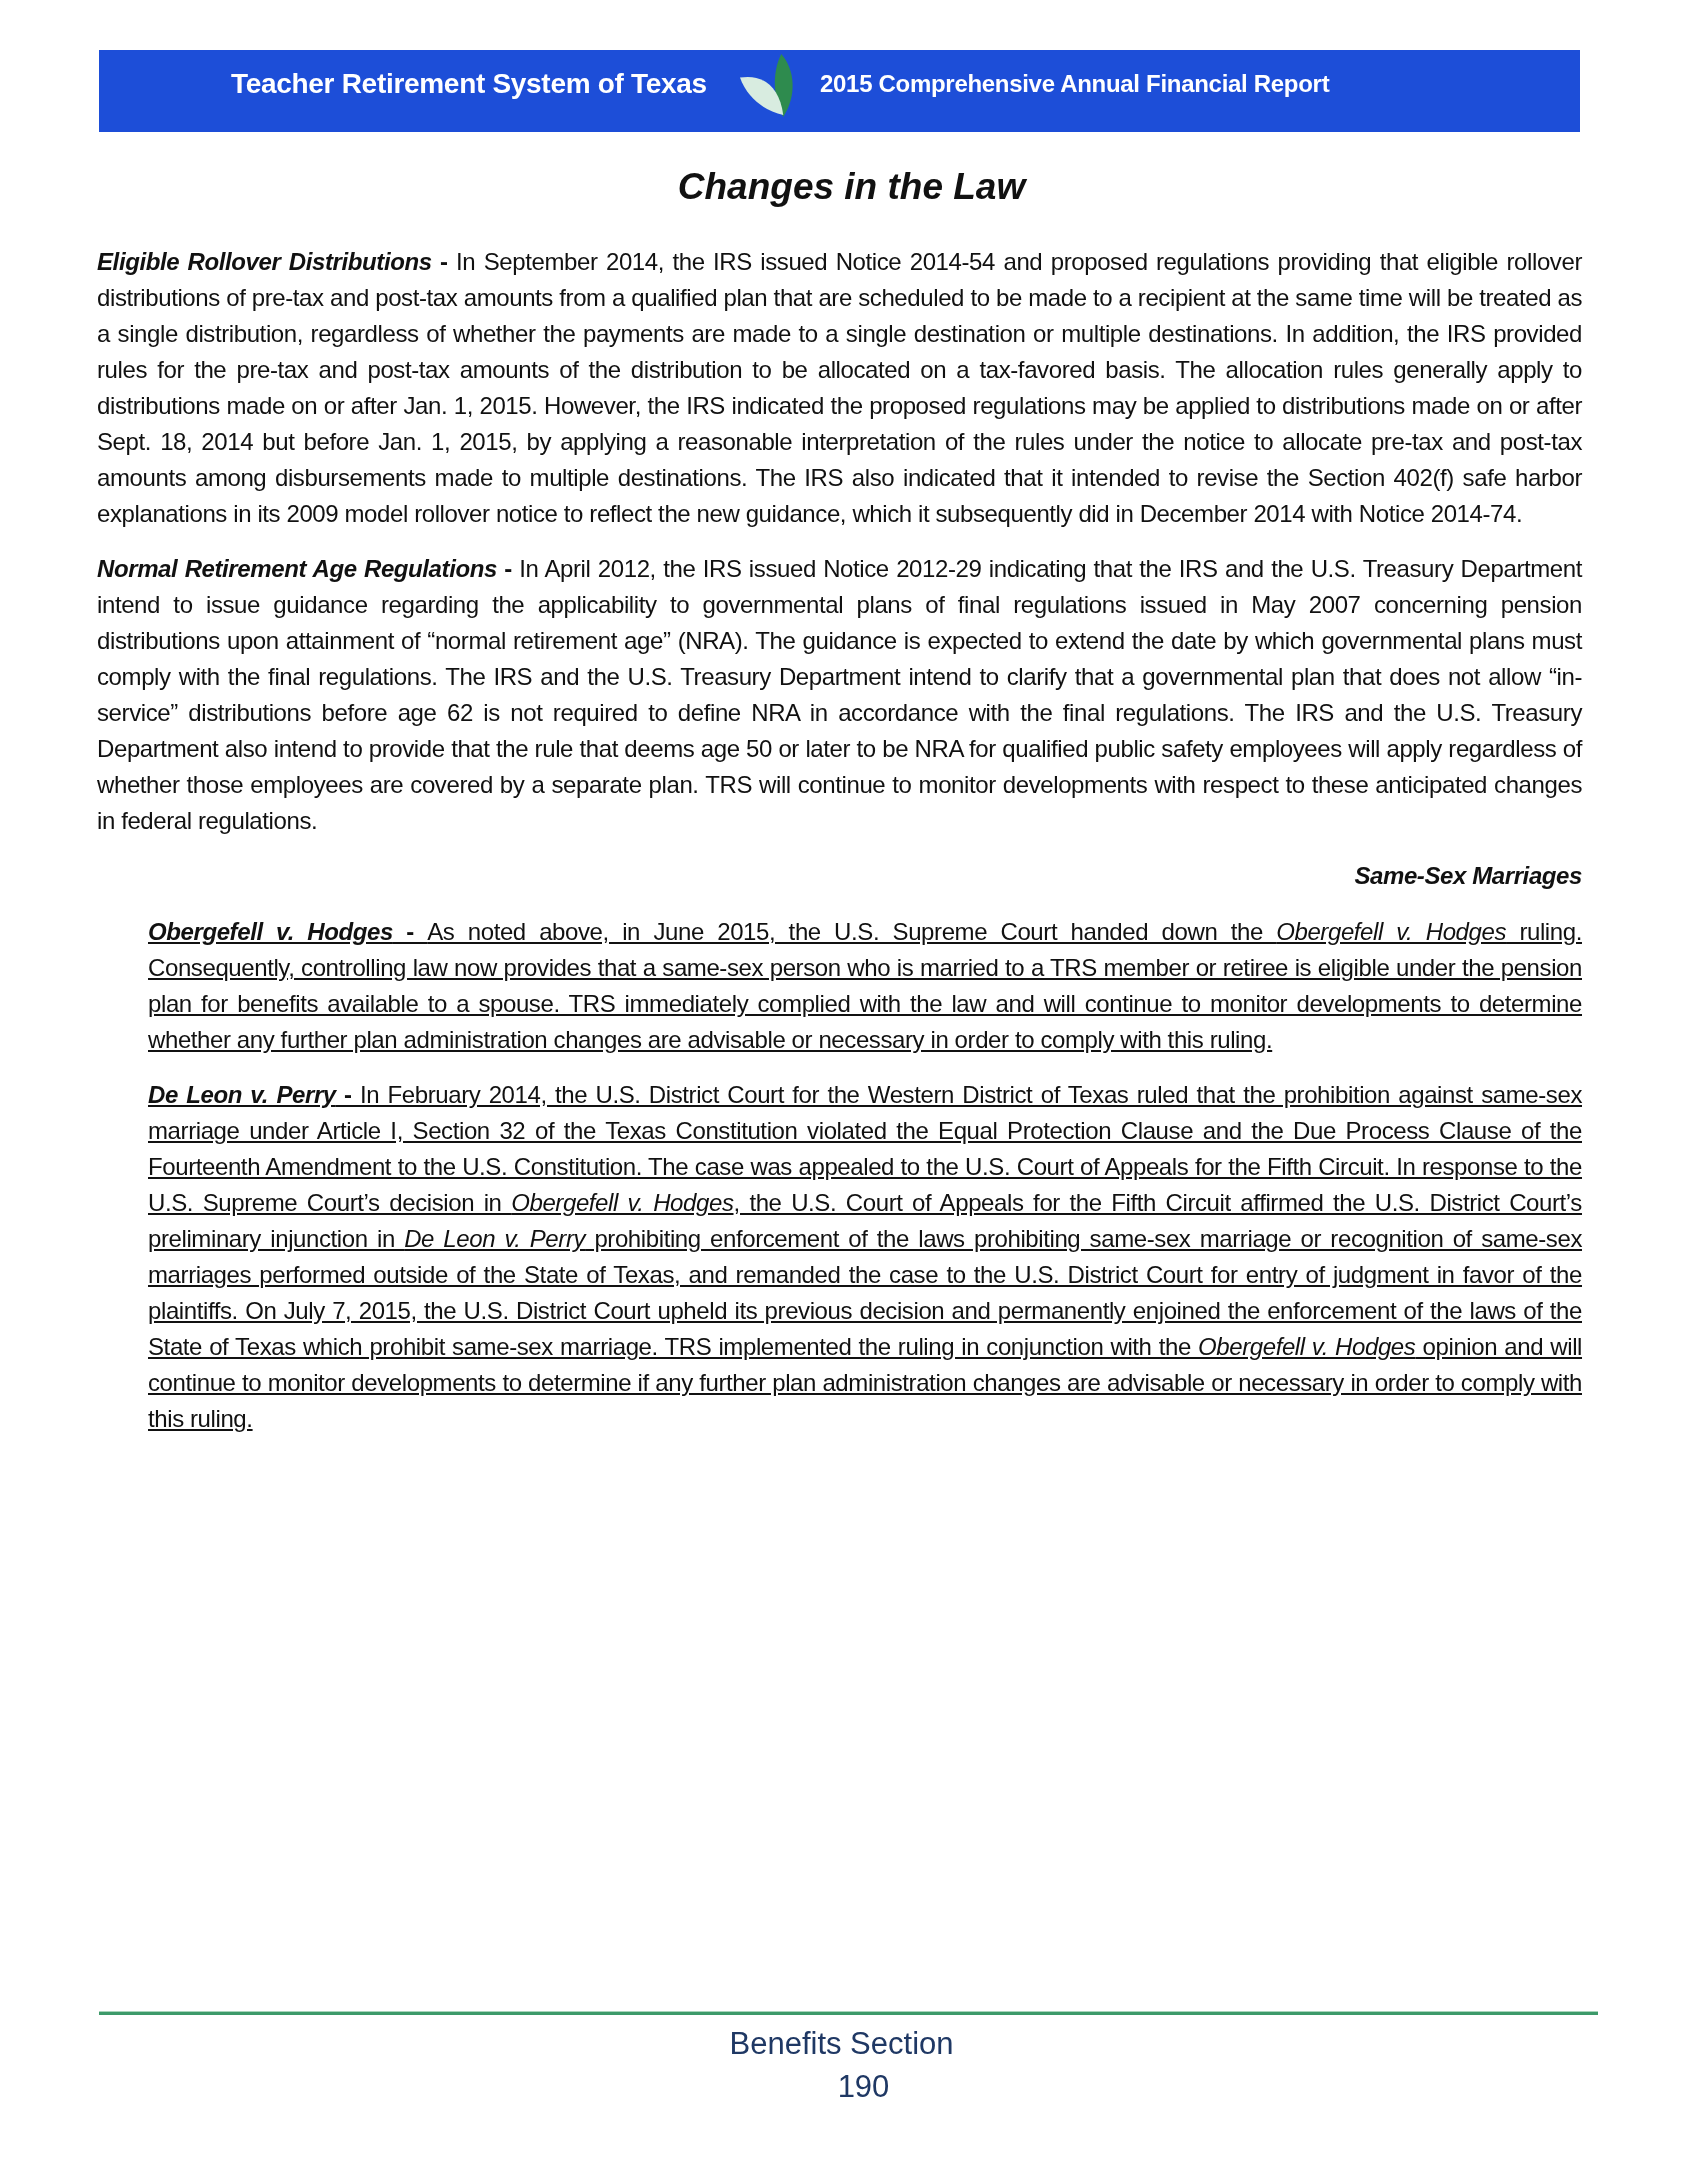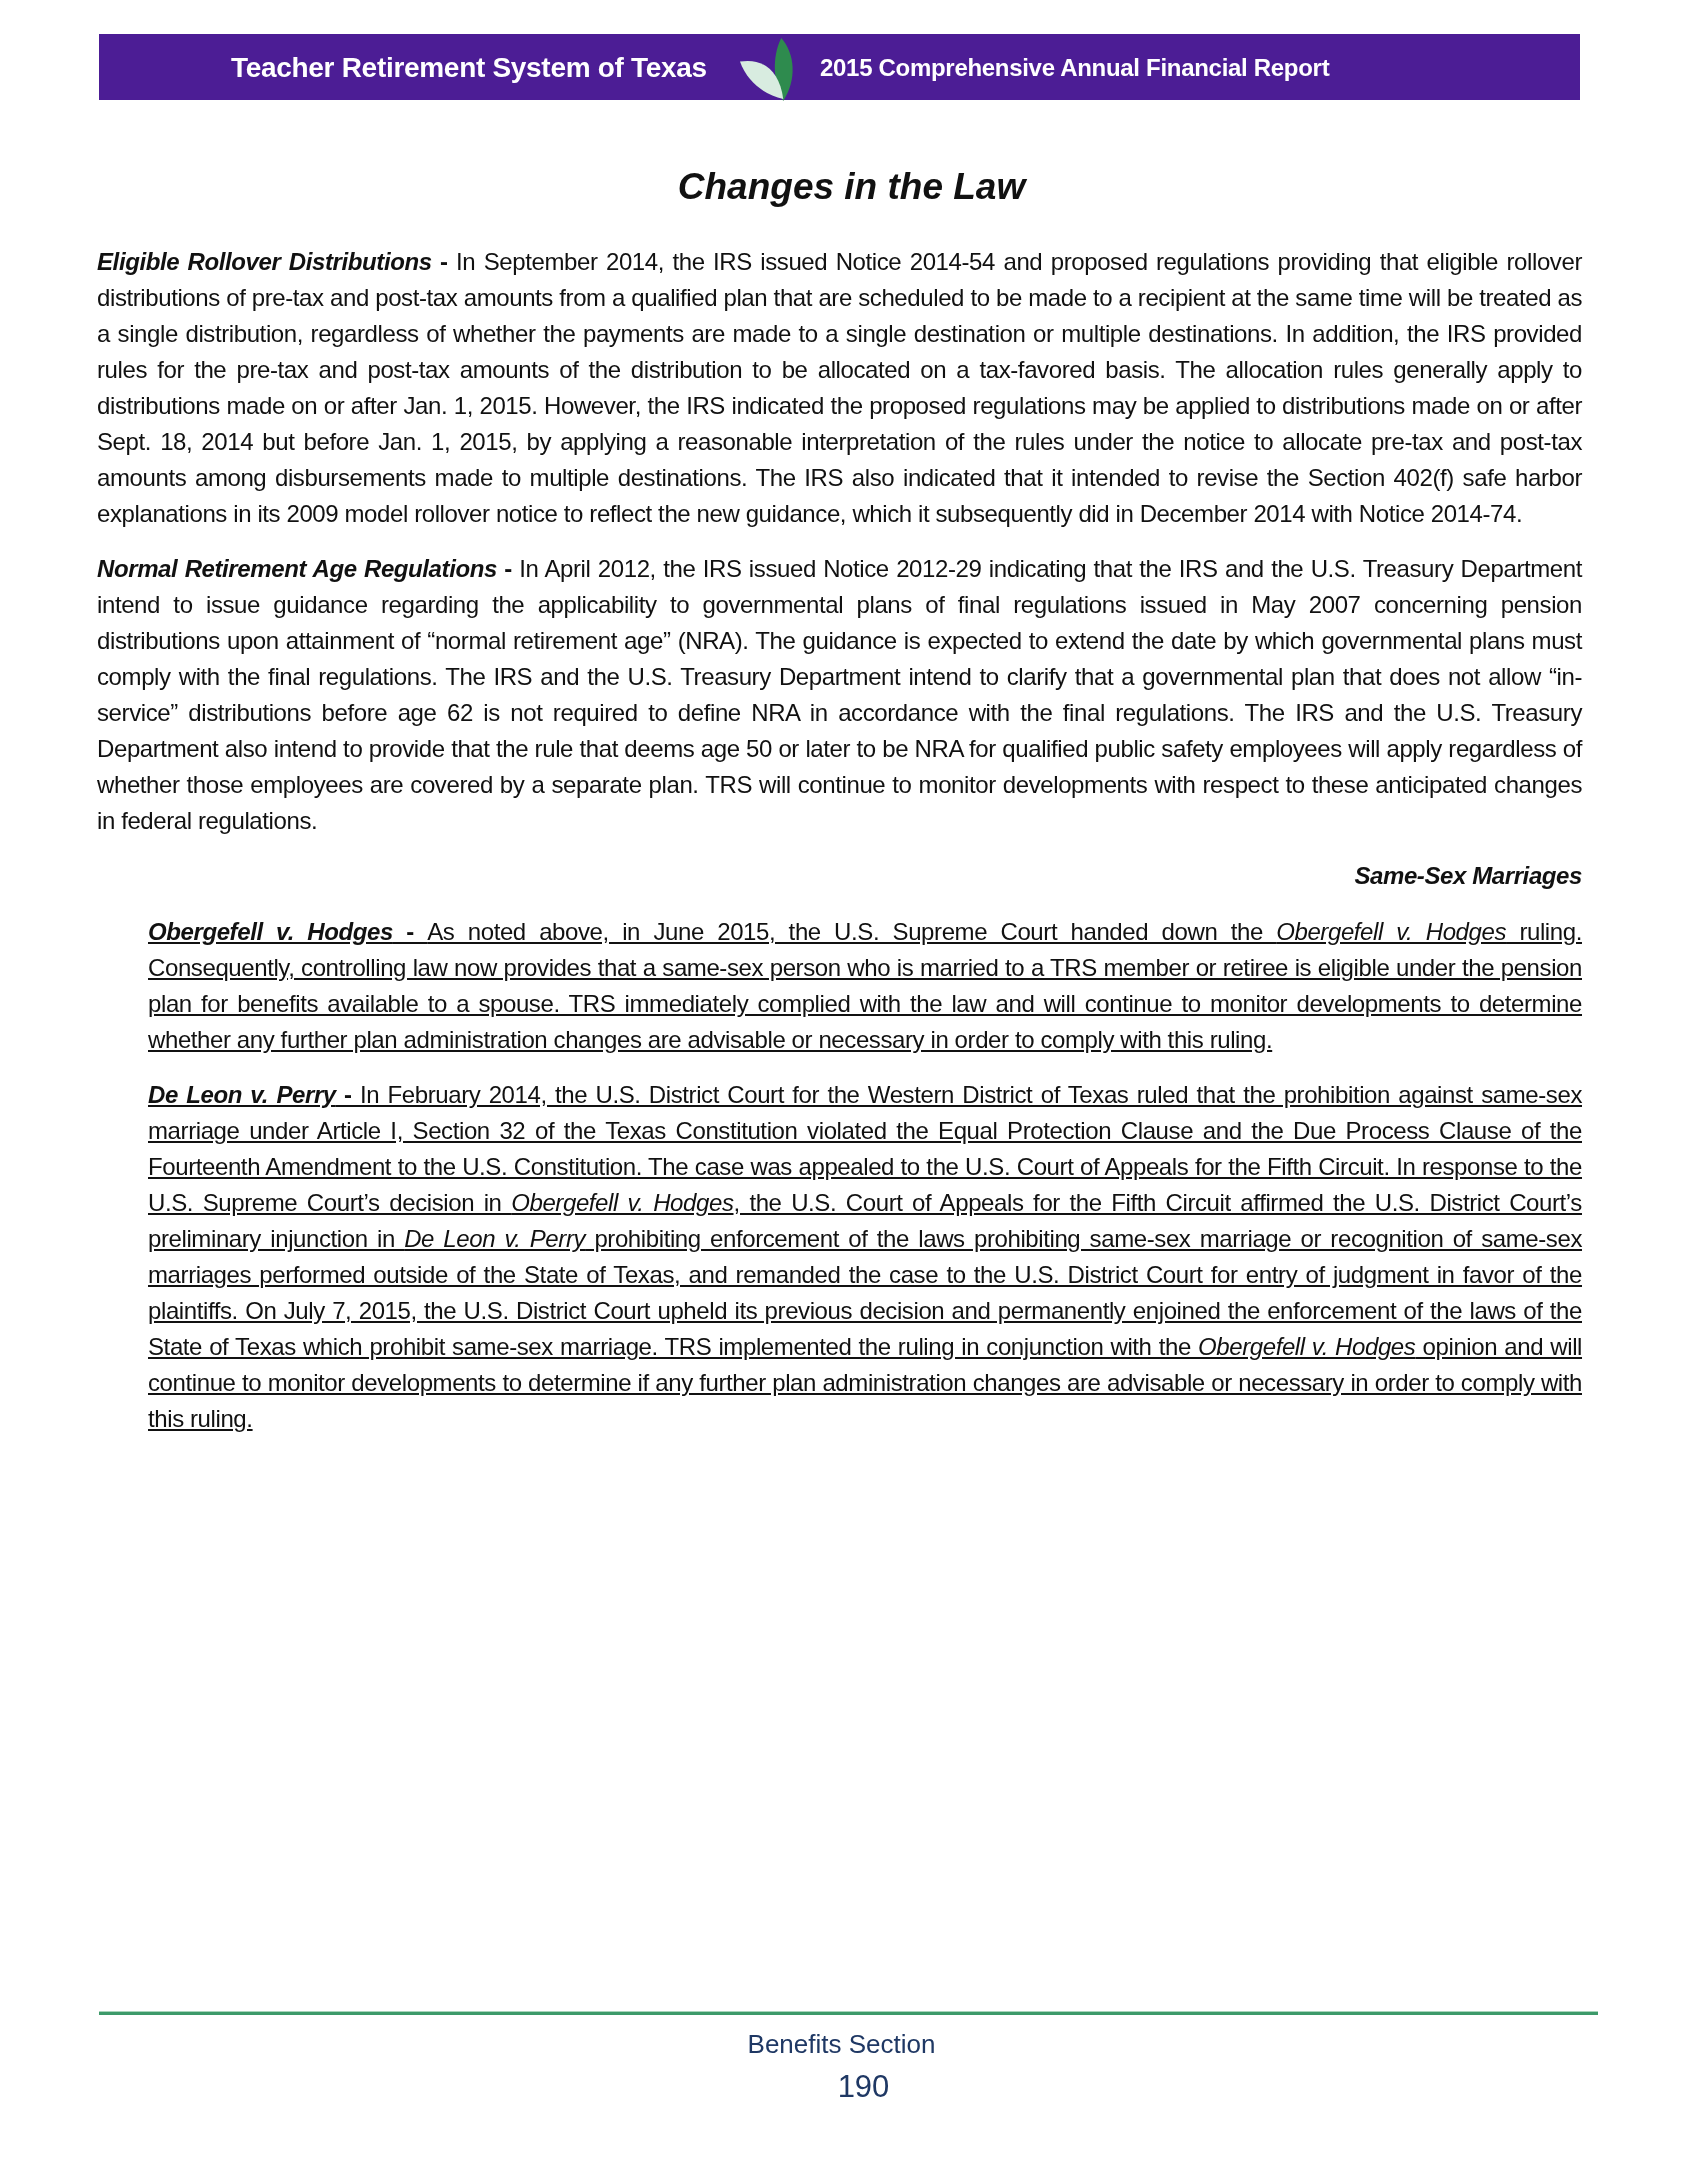--- a/index.html
+++ b/index.html
@@ -1,22 +1,22 @@
 <!DOCTYPE html>
 <html><head>
 <meta charset="utf-8">
 <style>
   html, body { margin: 0; padding: 0; }
   body {
     width: 1683px; height: 2178px; background: #ffffff; position: relative; overflow: hidden;
     font-family: "Liberation Sans", "DejaVu Sans", sans-serif; color: #111111;
   }
   .banner {
-    position: absolute; left: 99px; top: 34px; width: 1481px; height: 66px;
-    background: #4c1d95; color: #ffffff;
+    position: absolute; left: 99px; top: 50px; width: 1481px; height: 82px;
+    background: #1d4ed8; color: #ffffff;
   }
   .banner-left {
     position: absolute; left: 132px; top: 0; height: 67px; line-height: 67px;
     font-weight: bold; font-size: 28px; letter-spacing: -0.3px;
   }
   .banner-right {
     position: absolute; left: 721px; top: 0; height: 67px; line-height: 67px;
     font-weight: bold; font-size: 24px; letter-spacing: -0.3px;
   }
   .leaf-logo { position: absolute; left: 639px; top: 2px; width: 59px; height: 65px; }
@@ -37,21 +37,21 @@
   .section-heading { text-align: center; font-weight: bold; margin: 0 0 14px 0; }
   .subheading { font-weight: bold; font-style: italic; margin: 0 0 20px 12px; text-align: right; }
   .indented { padding-left: 51px; text-decoration: underline; }
 
   .footer-rule {
     position: absolute; left: 99px; top: 2011px; width: 1499px; height: 3px; background: #3d9a6a;
     border-top: 1px solid #a9d5bb;
   }
   .footer-section {
     position: absolute; left: 0; width: 1683px; top: 2024px; text-align: center;
-    font-size: 26px; color: #1f3864; line-height: 40px;
+    font-size: 31px; color: #1f3864; line-height: 40px;
   }
   .footer-page {
     position: absolute; left: 0; width: 1683px; top: 2067px; text-align: center;
     font-size: 31px; color: #1f3864; line-height: 40px; padding-left: 22px;
   }
 </style>
 </head>
 <body>
 
 <div class="banner">

